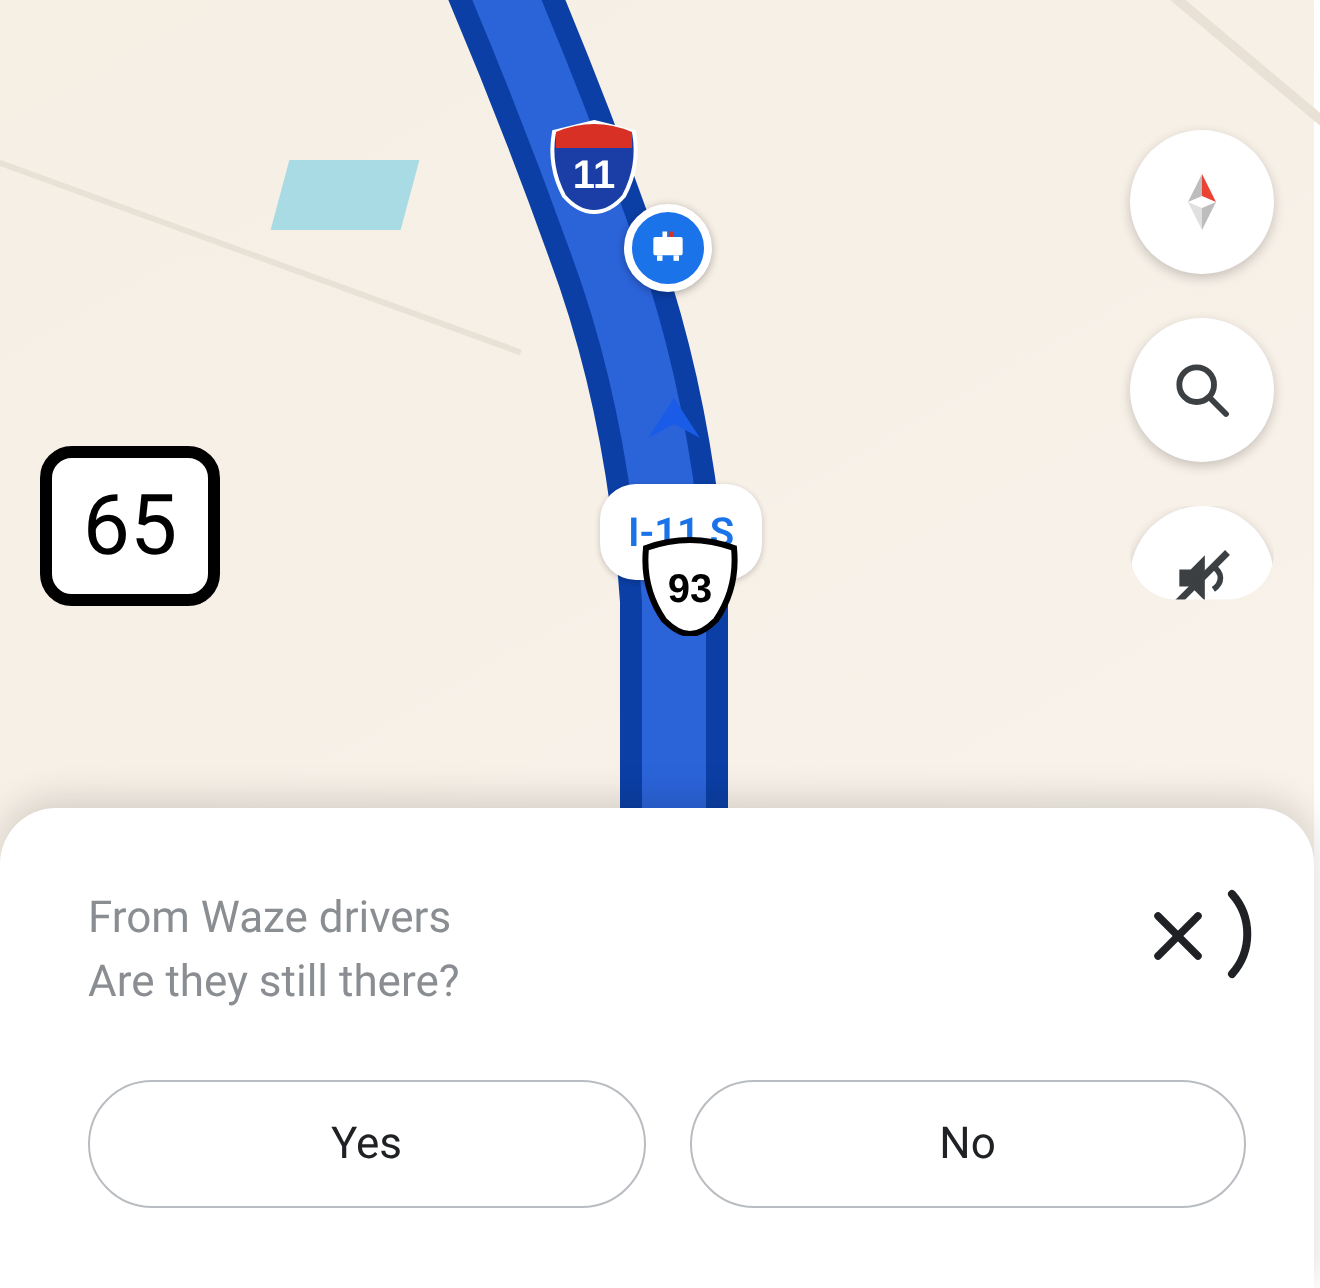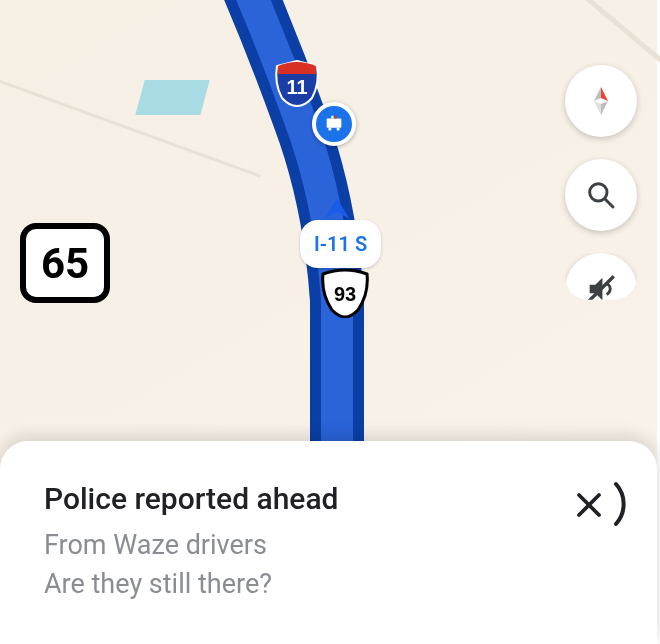--- a/index.html
+++ b/index.html
@@ -12,41 +12,41 @@
 
   
   .route { position:absolute; left:0; top:0; width:660px; height:644px; pointer-events:none; }
 
   
   .fab-col { position:absolute; right:20px; top:65px; display:flex; flex-direction:column; gap:22px; align-items:center; }
   .fab { width:72px; height:72px; border-radius:50%; background:#fff; box-shadow:0 2px 6px rgba(0,0,0,0.2); display:flex; align-items:center; justify-content:center; cursor:pointer; }
   .fab.partial { clip-path: inset(0 0 35% 0 round 36px); } 
 
   
-  .speed-limit { position:absolute; left:20px; top:223px; width:90px; height:80px; background:#fff; border-radius:16px; border:6px solid #000; display:flex; align-items:center; justify-content:center; font-weight:700; font-size:42px; color:#000; }
+  .speed-limit { position:absolute; left:20px; top:223px; width:90px; height:80px; background:#fff; border-radius:16px; border:6px solid #000; display:flex; align-items:center; justify-content:center; font-weight:400; font-size:42px; color:#000; }
 
   
   .interstate { position:absolute; left:272px; top:58px; width:50px; height:50px; }
   
   .police-pin { position:absolute; left:312px; top:102px; width:44px; height:44px; border-radius:50%; background:#1a73e8; border:4px solid #fff; display:flex; align-items:center; justify-content:center; box-shadow:0 1px 4px rgba(0,0,0,0.3); }
 
   
   .chevron { position:absolute; left:322px; top:197px; }
   .chevron svg { display:block; }
 
   
-  .road-pill { position:absolute; left:300px; top:220px; background:#fff; border-radius:18px; padding:12px 14px; font-size:20px; font-weight:600; color:#1a73e8; box-shadow:0 1px 3px rgba(0,0,0,0.2); white-space:nowrap; }
+  .road-pill { position:absolute; left:300px; top:242px; background:#fff; border-radius:18px; padding:12px 14px; font-size:20px; font-weight:600; color:#1a73e8; box-shadow:0 1px 3px rgba(0,0,0,0.2); white-space:nowrap; }
 
   
   .us-shield { position:absolute; left:320px; top:268px; width:50px; height:50px; }
 
   
   .sheet { position:absolute; left:0; bottom:0; width:100%; background:#fff; border-top-left-radius:28px; border-top-right-radius:28px; box-shadow:0 -4px 18px rgba(0,0,0,0.15); padding:40px 34px 40px 44px; }
   .sheet-title { font-size:30px; font-weight:500; color:#202124; margin-bottom:10px; }
-  .sheet-sub { font-size:27px; color:#8a8d91; line-height:1.45; }
+  .sheet-sub { font-size:22px; color:#8a8d91; line-height:1.45; }
   .close-wrap { position:absolute; right:30px; top:30px; width:66px; height:66px; }
   .close-btn { position:absolute; left:8px; top:14px; width:40px; height:40px; display:flex; align-items:center; justify-content:center; cursor:pointer; }
   .close-btn svg { display:block; }
   .countdown-arc { position:absolute; inset:0; }
   .btn-row { display:flex; gap:22px; margin-top:32px; }
   .pill-btn { flex:1; height:64px; border:1px solid #b9bdc2; border-radius:32px; background:#fff; font-size:22px; color:#202124; display:flex; align-items:center; justify-content:center; cursor:pointer; }
 </style>
 </head>
 <body>
 
@@ -130,17 +130,20 @@
       <svg class="countdown-arc" width="66" height="66" viewBox="0 0 66 66">
         <path d="M 55 13 A 30 30 0 0 1 55 53" stroke="#202124" stroke-width="4" fill="none" stroke-linecap="round"></path>
       </svg>
       <div class="close-btn">
         <svg width="30" height="30" viewBox="0 0 24 24">
           <line x1="4" y1="4" x2="20" y2="20" stroke="#202124" stroke-width="3" stroke-linecap="round"></line>
           <line x1="20" y1="4" x2="4" y2="20" stroke="#202124" stroke-width="3" stroke-linecap="round"></line>
         </svg>
       </div>
     </div>
-    <div class="sheet-title">Police reported ahead</div>
     <div class="sheet-sub">From Waze drivers</div>
     <div class="sheet-sub">Are they still there?</div>
+    <div class="btn-row">
+      <div class="pill-btn">Yes</div>
+      <div class="pill-btn">No</div>
+    </div>
   </div>
 </div>
 
 </body></html>

